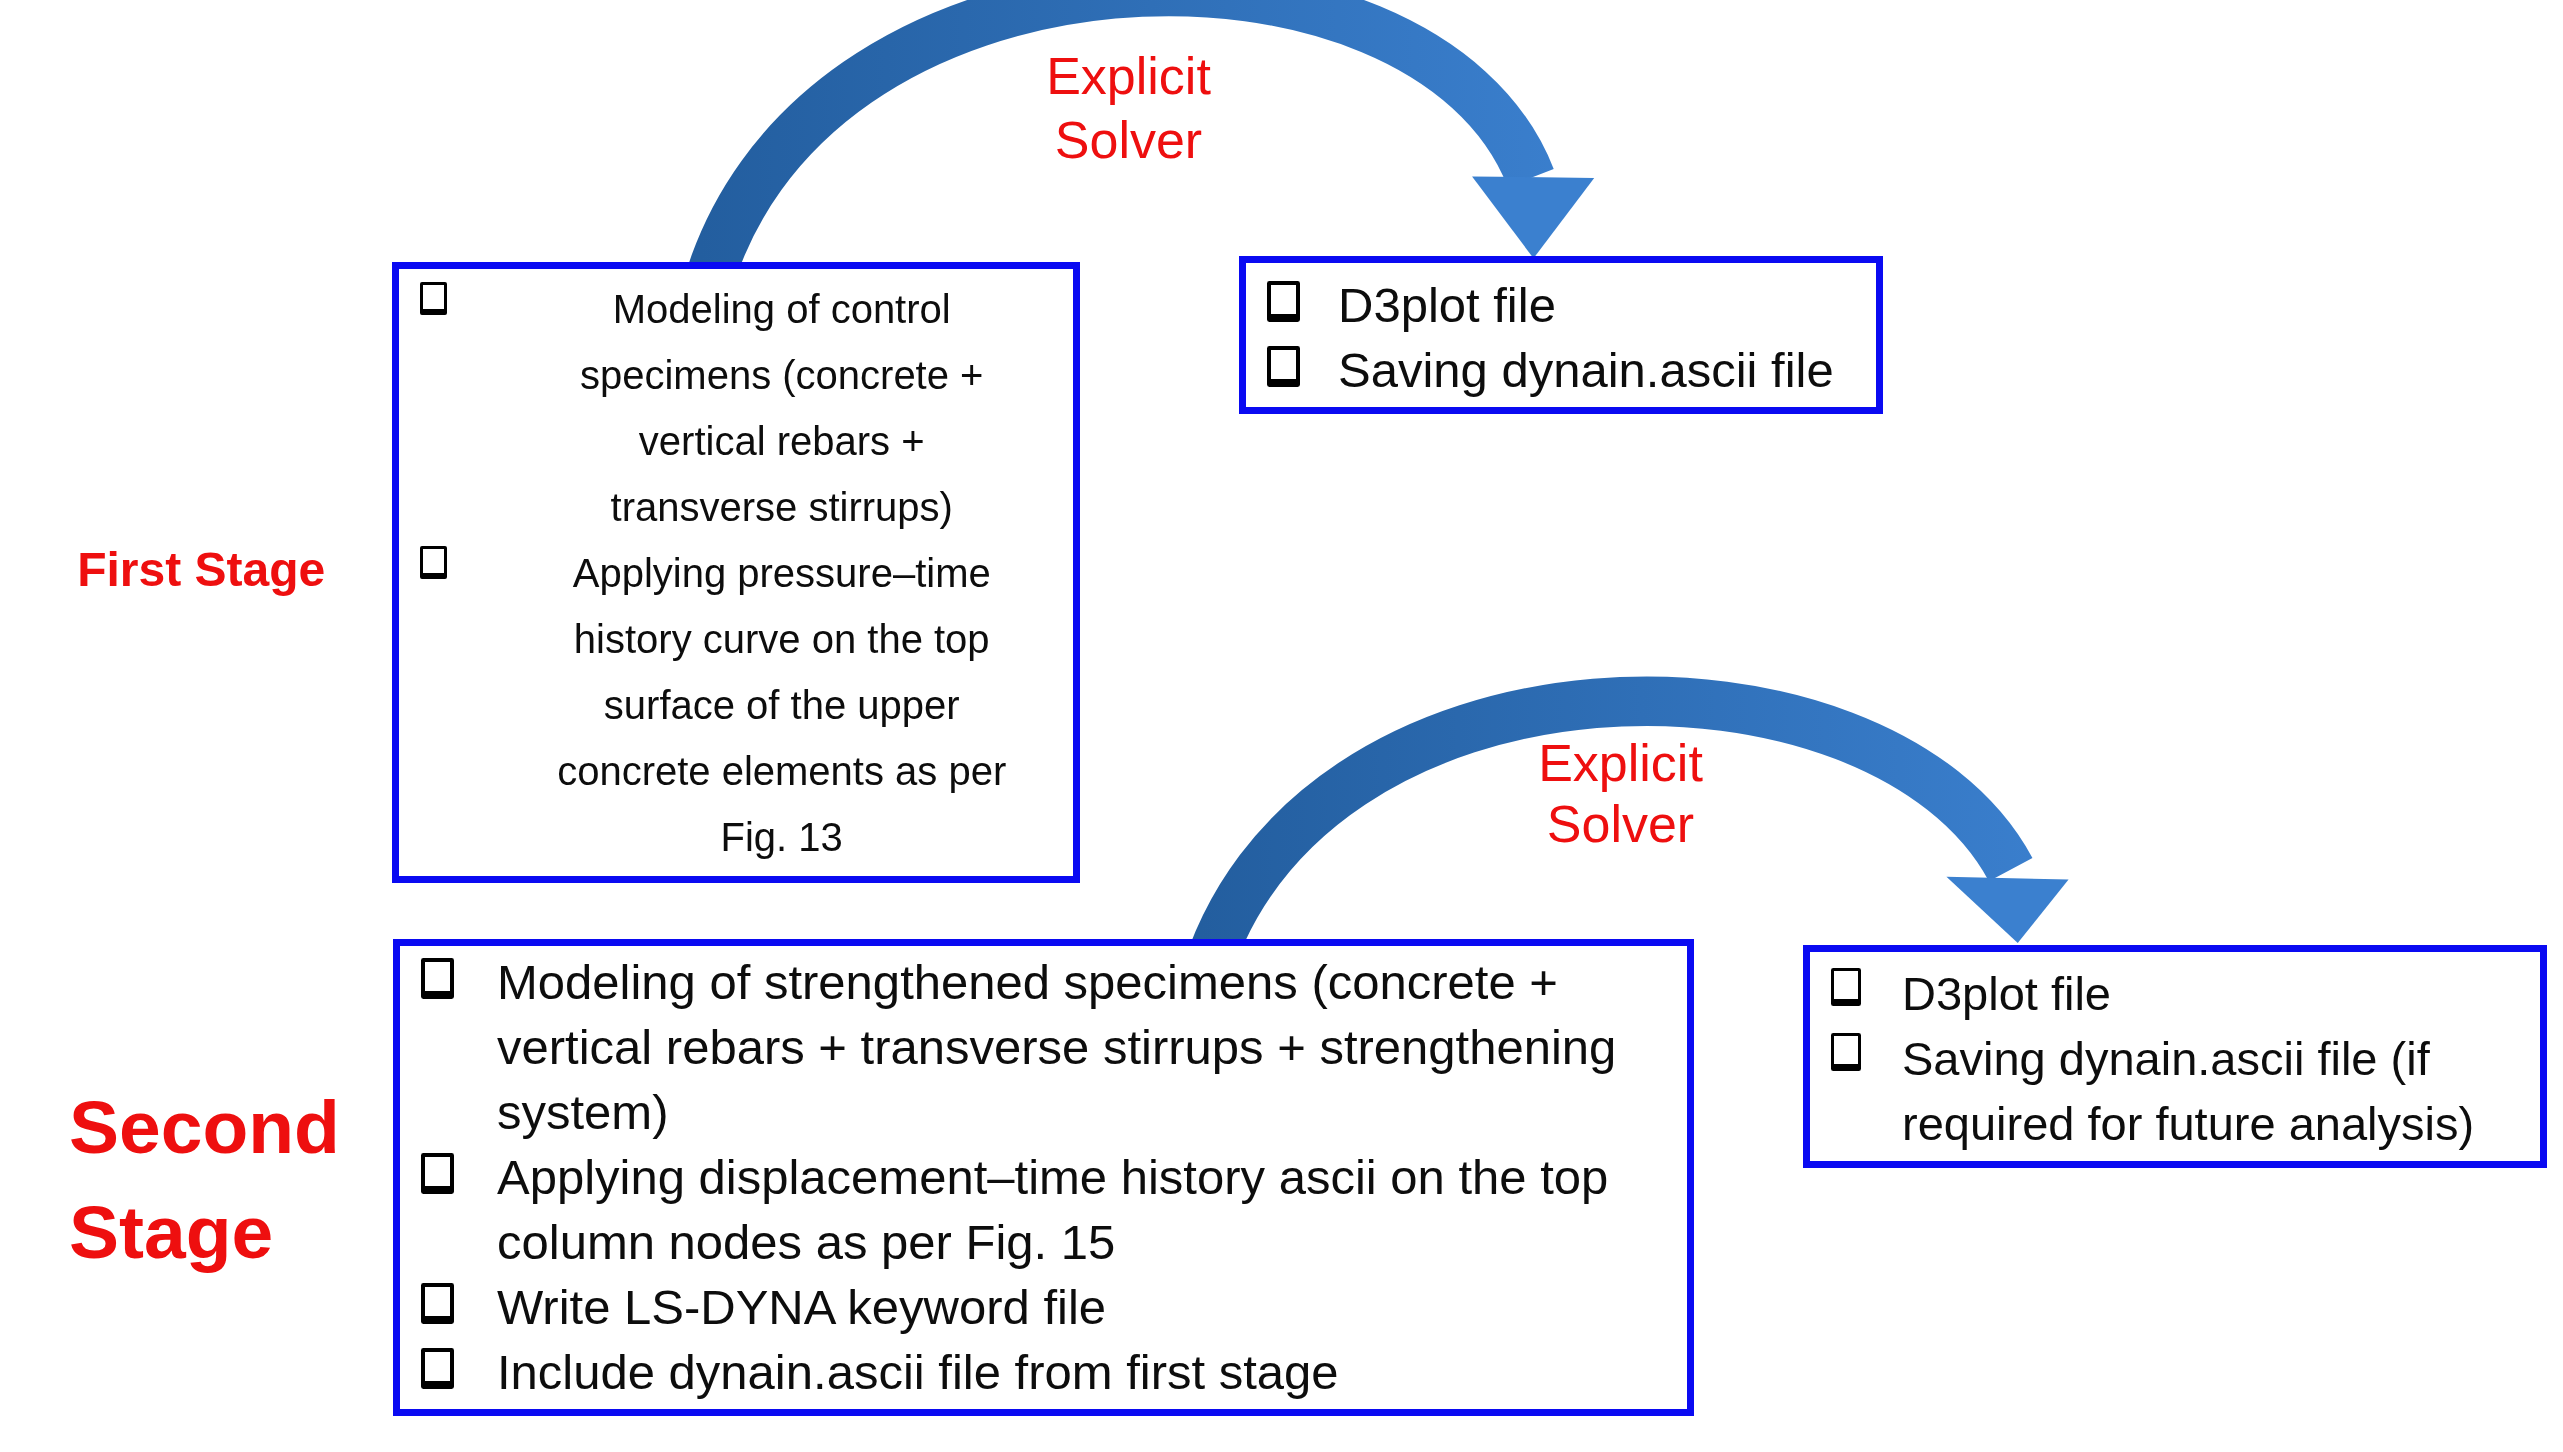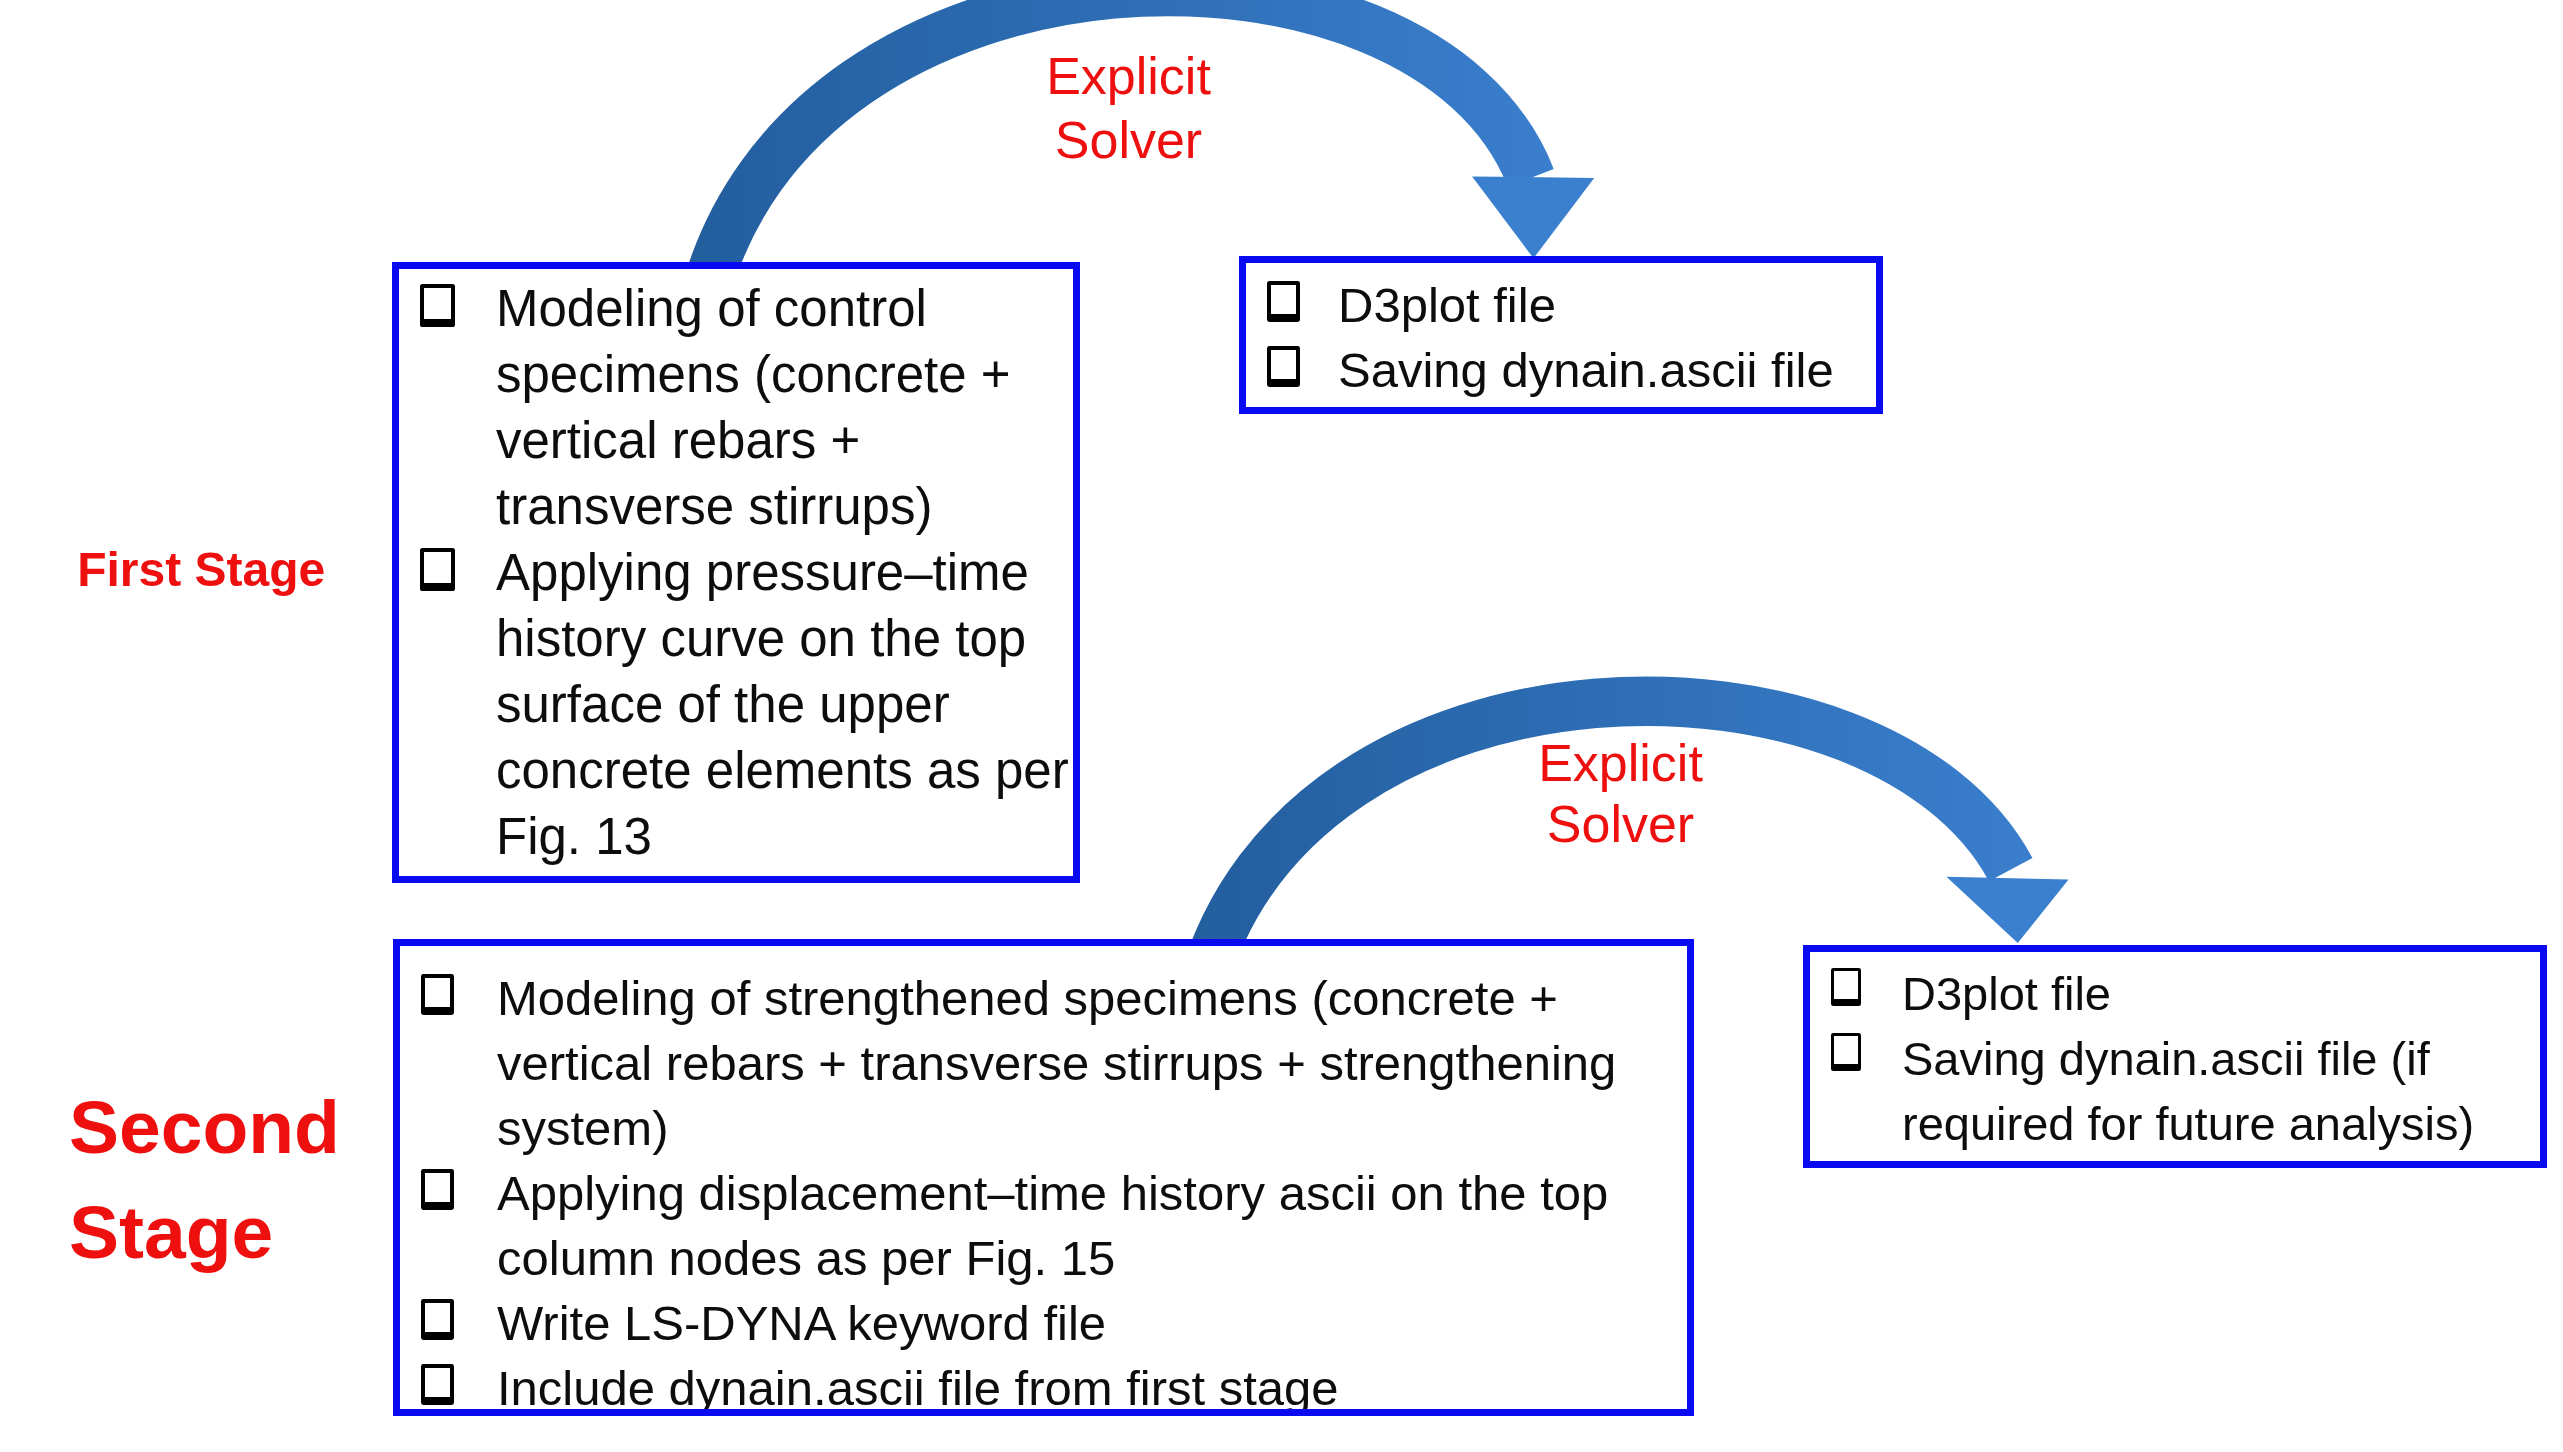--- a/index.html
+++ b/index.html
@@ -32,22 +32,22 @@
   .line{white-space:nowrap;}
   .chk{
     position:absolute;
     left:21px;top:0.16em;
     width:0.52em;height:0.60em;
     border:0.085em solid #000;
     border-bottom-width:0.17em;
     border-radius:0.05em;
     background:#fff;
   }
-  .box1{left:392px;top:262px;width:688px;height:621px;font-size:51px;line-height:66px;padding-top:7px;}
-  .box2{left:393px;top:939px;width:1301px;height:477px;font-size:49px;line-height:65px;padding-top:20px;}
+  .box1{left:392px;top:262px;width:688px;height:621px;font-size:40px;line-height:66px;padding-top:7px;text-align:center;}
+  .box2{left:393px;top:939px;width:1301px;height:477px;font-size:49px;line-height:65px;padding-top:4px;}
   .out1{left:1239px;top:256px;width:644px;height:158px;font-size:49px;line-height:65px;padding-top:10px;}
   .out2{left:1803px;top:945px;width:744px;height:223px;font-size:47px;line-height:65px;padding-top:8.5px;}
   .out1 .task,.out2 .task{padding-left:92px;}
   .stage-label{
     position:absolute;z-index:3;
     color:var(--c-red);
     font-weight:bold;
   }
   .label1{left:17.7px;top:528px;width:367px;font-size:48px;line-height:83px;text-align:center;}
   .label2{left:69px;top:1075px;width:284px;font-size:75px;line-height:105px;text-align:left;}

